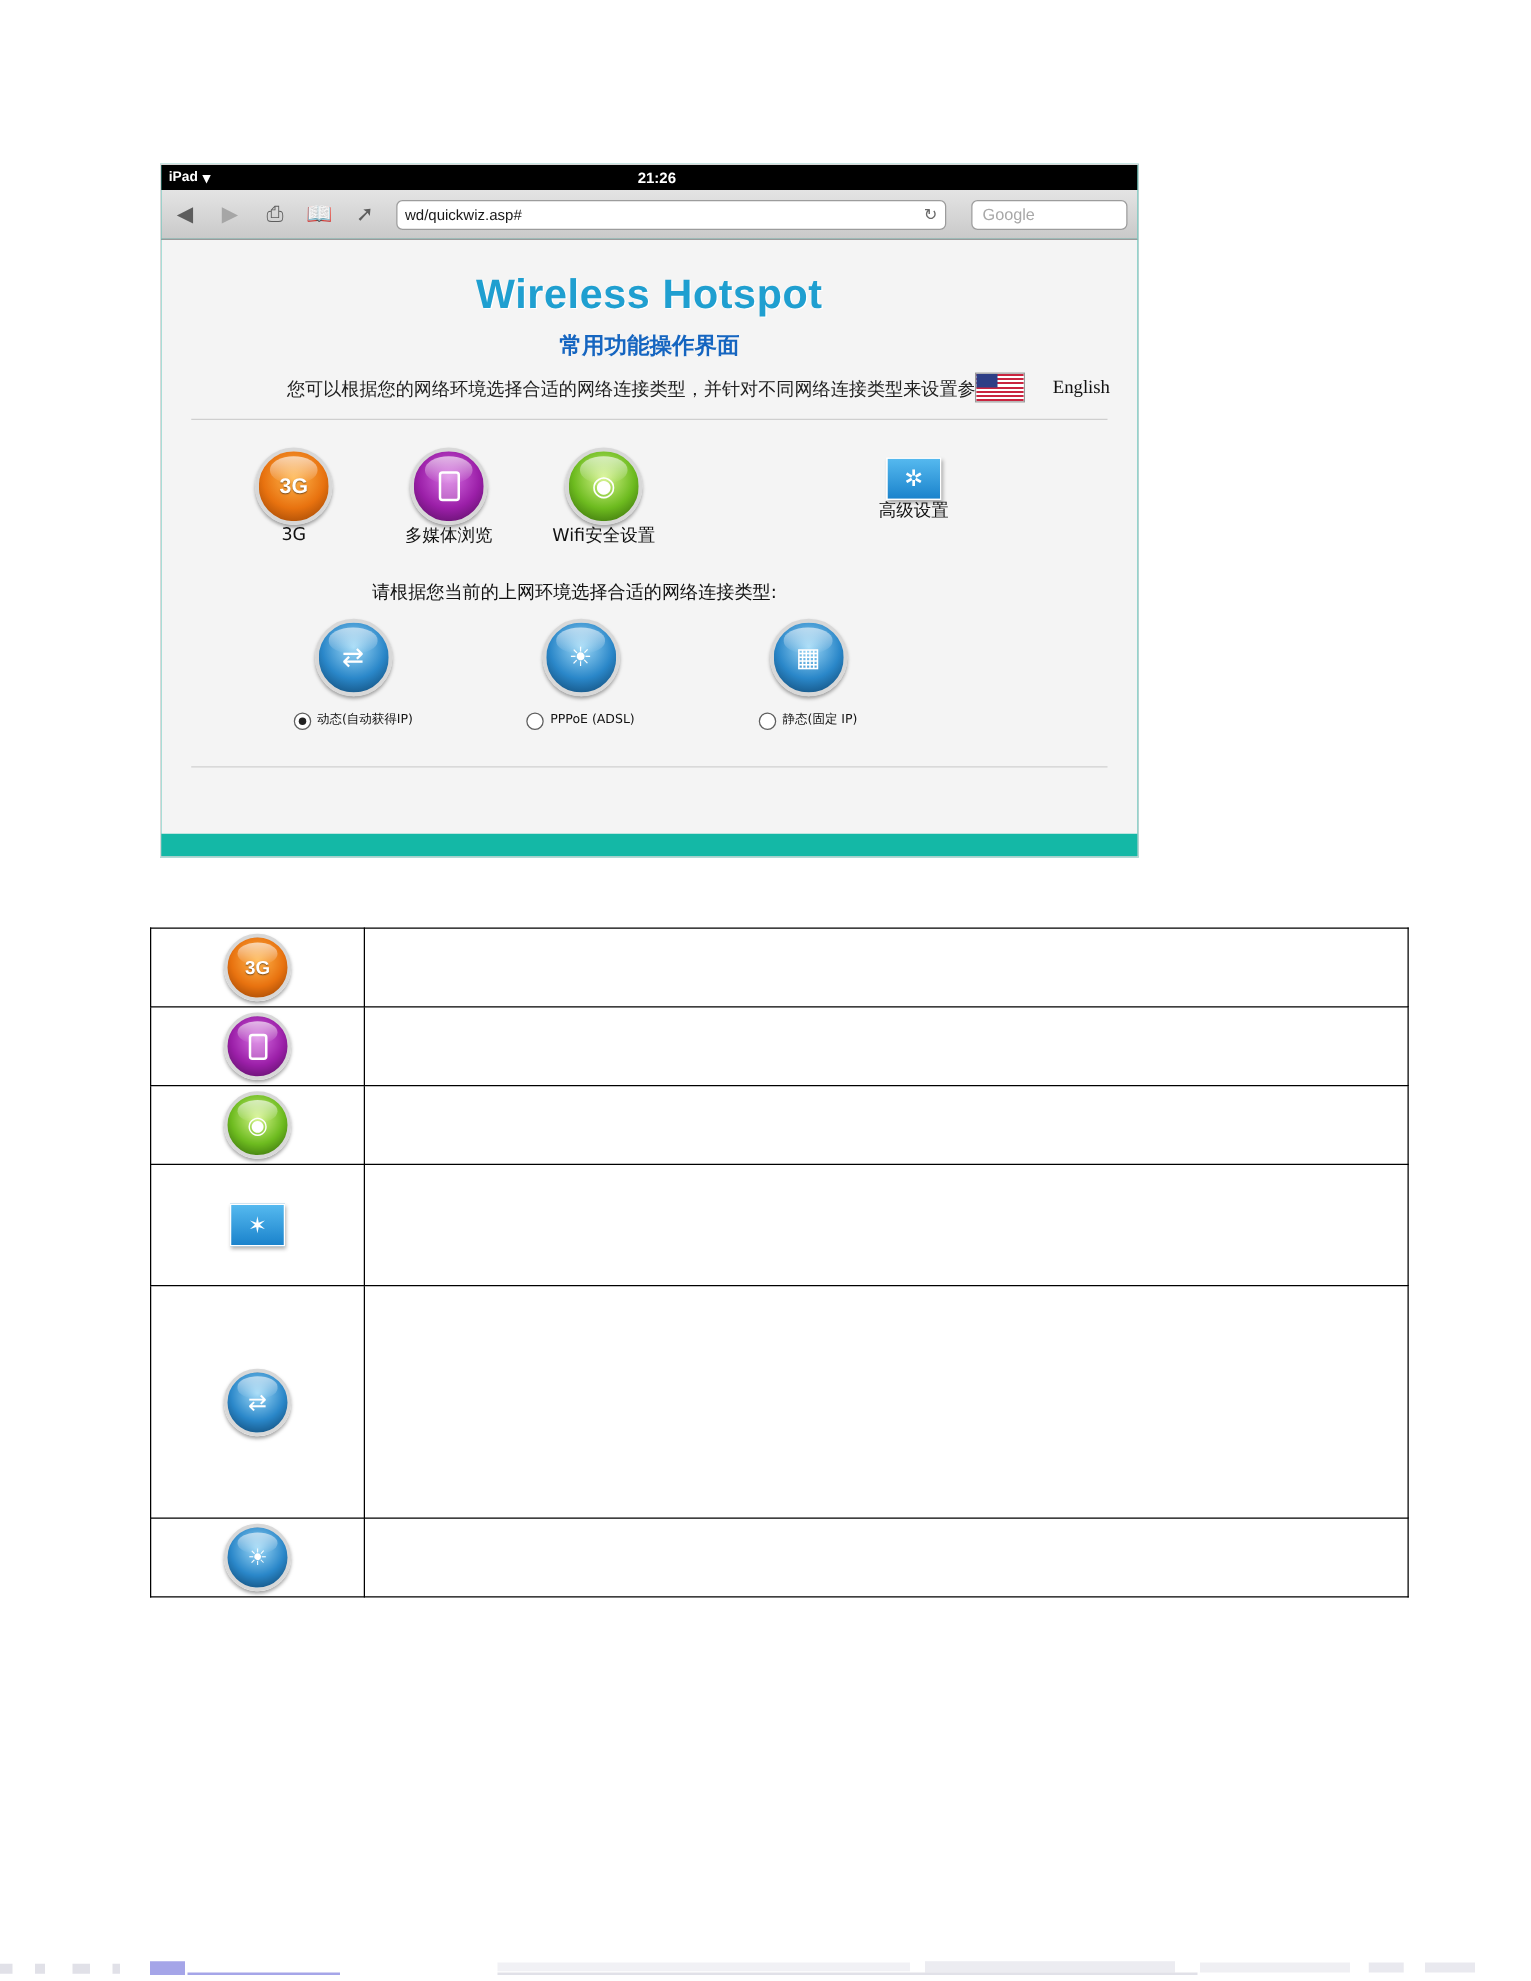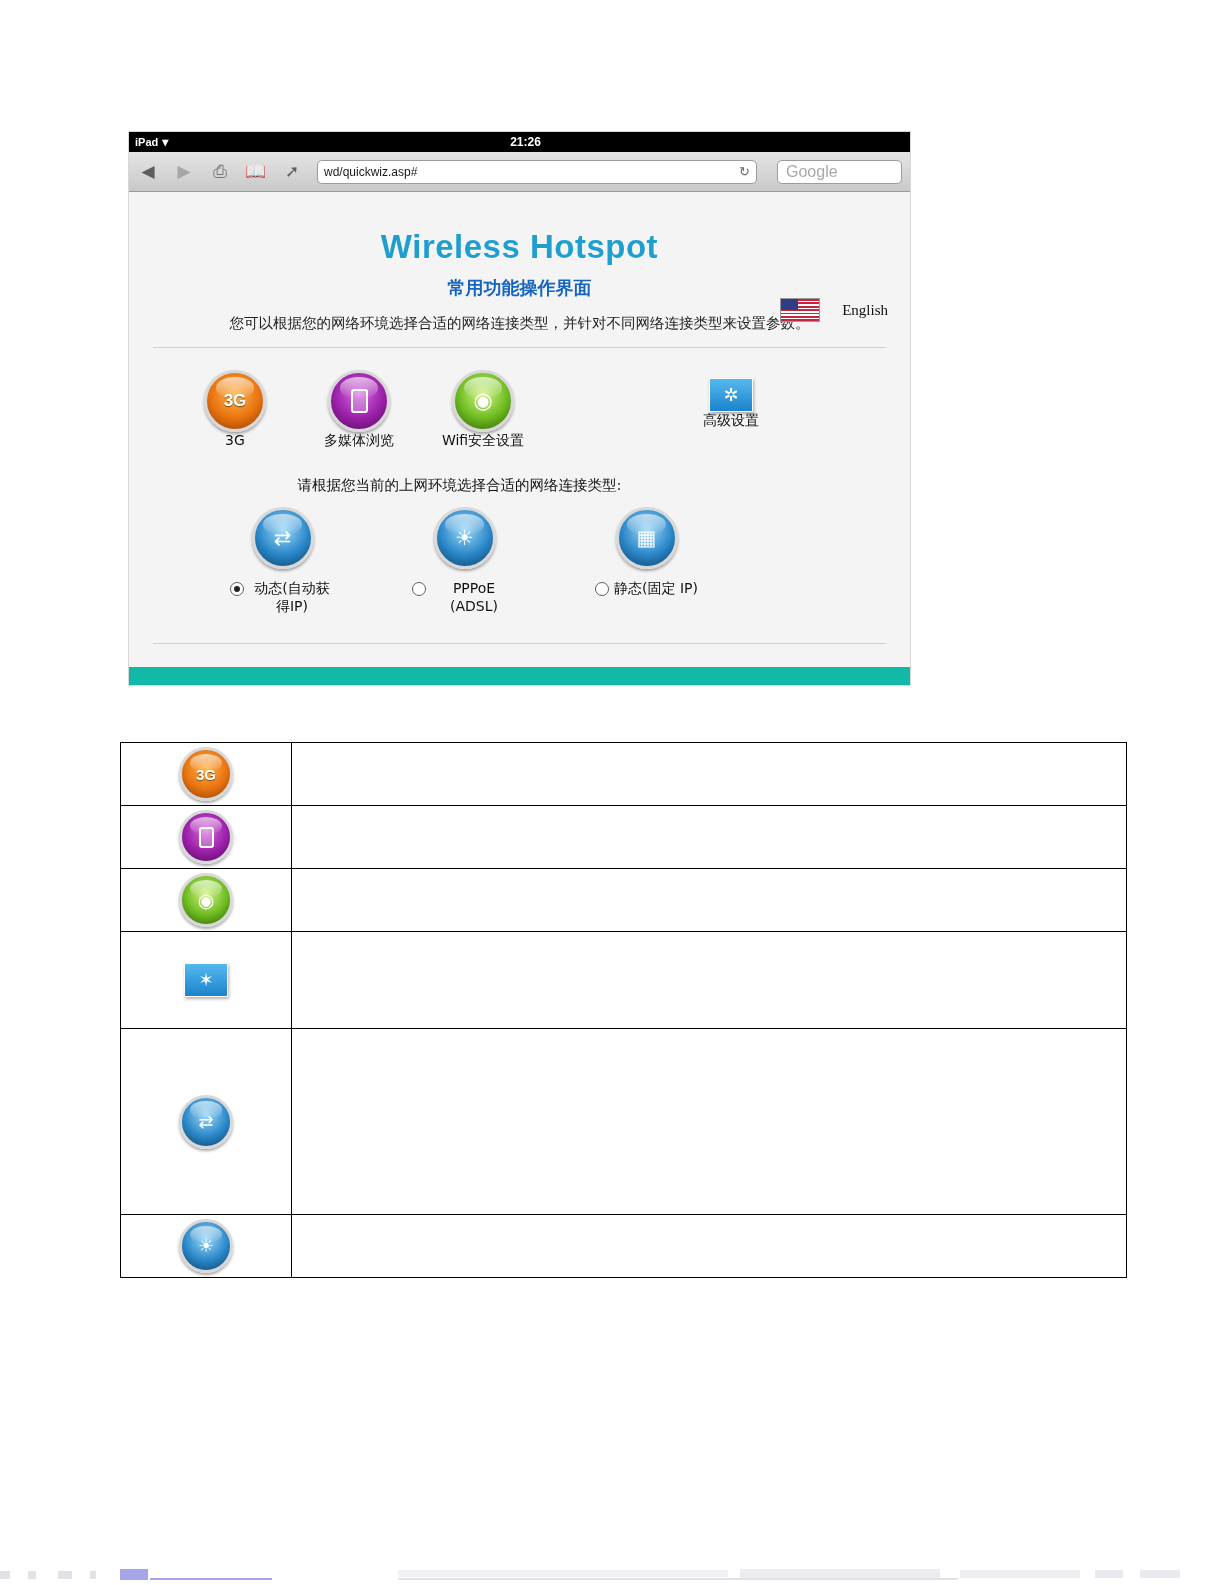--- a/index.html
+++ b/index.html
@@ -109,39 +109,39 @@
     flex: 1 1 auto;
     height: 24px;
     background: #ffffff;
     border: 1px solid #9c9c9c;
     border-radius: 5px;
     display: flex;
     align-items: center;
     padding: 0 8px;
     box-sizing: border-box;
     font-family: "Liberation Sans", sans-serif;
-    font-size: 16px;
+    font-size: 13px;
     color: #a8a8a8;
     margin-left: 6px;
   }
 
   
   .web-page {
     background: #f4f4f4;
     height: 475px;
     padding: 0;
     position: relative;
   }
   .hotspot-title {
     font-family: "Liberation Sans", sans-serif;
     font-size: 33px;
     font-weight: bold;
     color: #1f9fd0;
     text-align: center;
-    padding-top: 36px;
+    padding-top: 24px;
     letter-spacing: 0.5px;
     text-shadow: 1px 1px 0 #ffffff;
   }
   .lang-box {
     position: absolute;
     right: 22px;
     top: 106px;
     display: flex;
     align-items: center;
     gap: 22px;
@@ -328,21 +328,21 @@
   }
   .radio.checked::after {
     content: "";
     position: absolute;
     left: 3px; top: 3px;
     width: 6px; height: 6px;
     border-radius: 50%;
     background: #222;
   }
   .radio-label {
-    font-size: 14px;
+    font-size: 10px;
     color: #111;
     font-family: "DejaVu Sans", sans-serif;
     line-height: 18px;
     max-width: 86px;
     text-align: center;
   }
 
   
   .legend-table {
     position: absolute;

